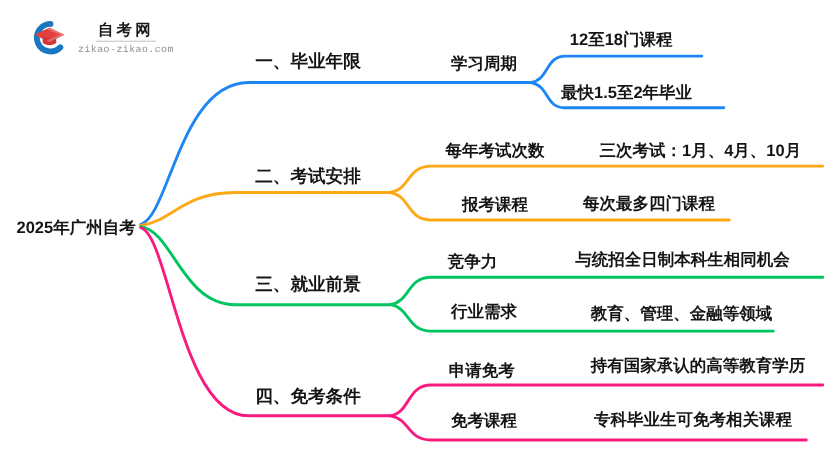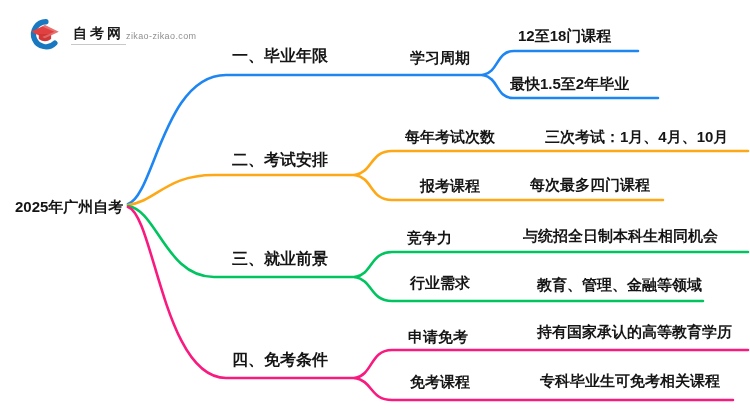--- a/index.html
+++ b/index.html
@@ -6,27 +6,27 @@
   body{
     width:750px;height:410px;position:relative;overflow:hidden;
     background:#ffffff;
     font-family:"Liberation Sans","DejaVu Sans",sans-serif;
   }
   
   .logo{
     position:absolute;left:26px;top:18px;
     display:flex;align-items:center;gap:9px;
   }
-  .logo-text{display:flex;flex-direction:row;align-items:center;}
+  .logo-text{display:flex;flex-direction:column;align-items:center;}
   .logo-title{
     font-size:14px;font-weight:700;color:#1a1a1a;letter-spacing:3px;
     padding:0 2px 2px 2px;border-bottom:1px solid #c8c8c8;line-height:1.15;
   }
   .logo-domain{
-    font-size:9px;color:#8f8f8f;letter-spacing:.4px;margin-top:2px;line-height:1.2;
+    font-size:9px;color:#8f8f8f;letter-spacing:.4px;margin-top:2px;line-height:1.2;font-family:Liberation Mono, monospace;
   }
   
   svg.map{position:absolute;left:0;top:0;}
   .l{fill:none;stroke-width:2.6px;stroke-linecap:round;stroke-linejoin:round;}
   text{fill:#151515;}
   .t-root{font-size:15px;font-weight:700;}
   .t-branch{font-size:16px;font-weight:700;}
   .t-node{font-size:15px;font-weight:600;}
 </style>
 </head>

